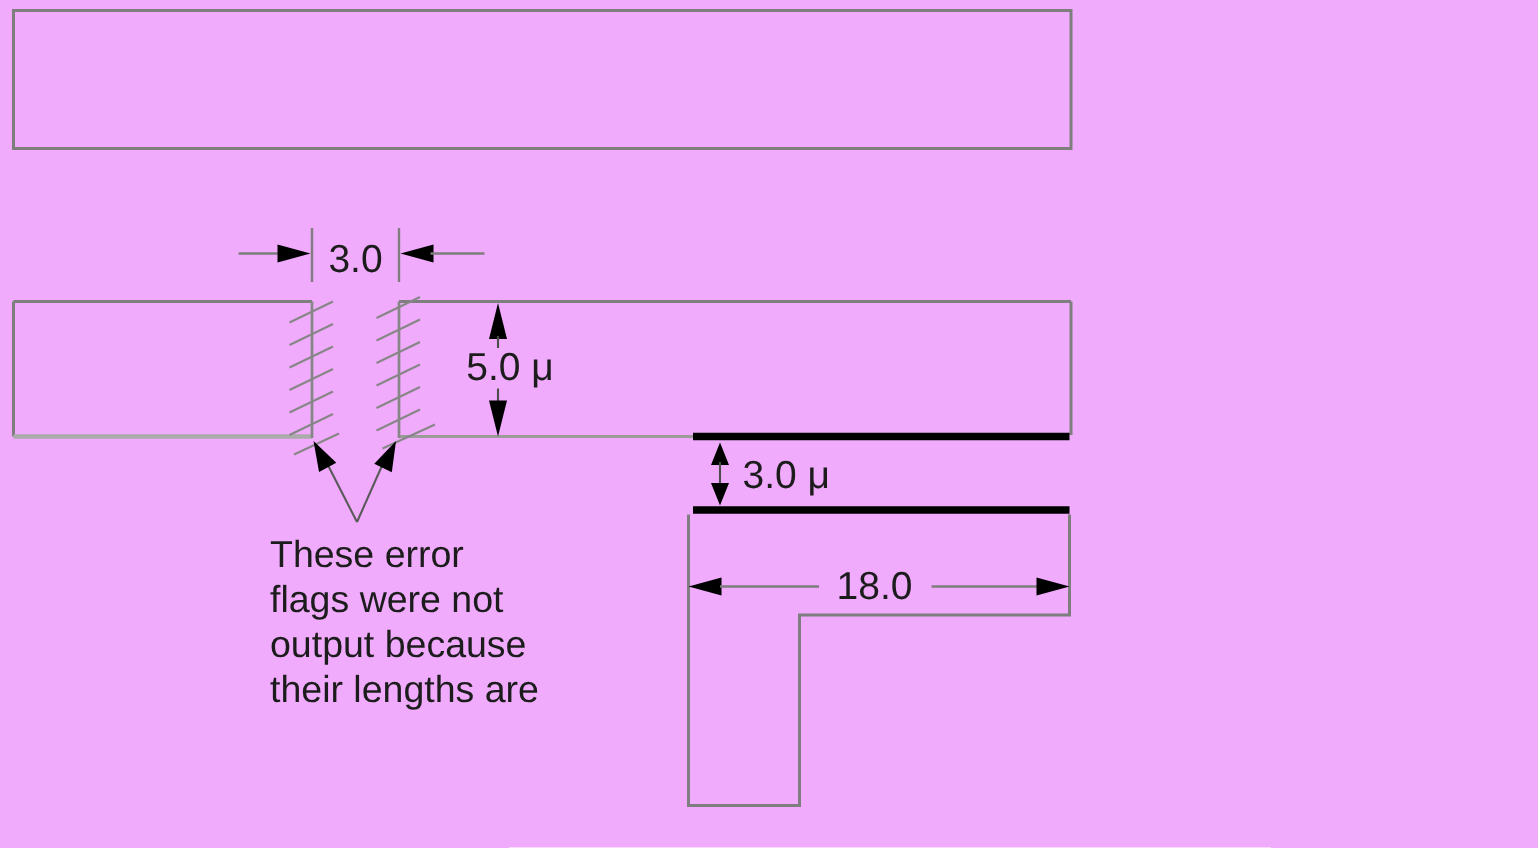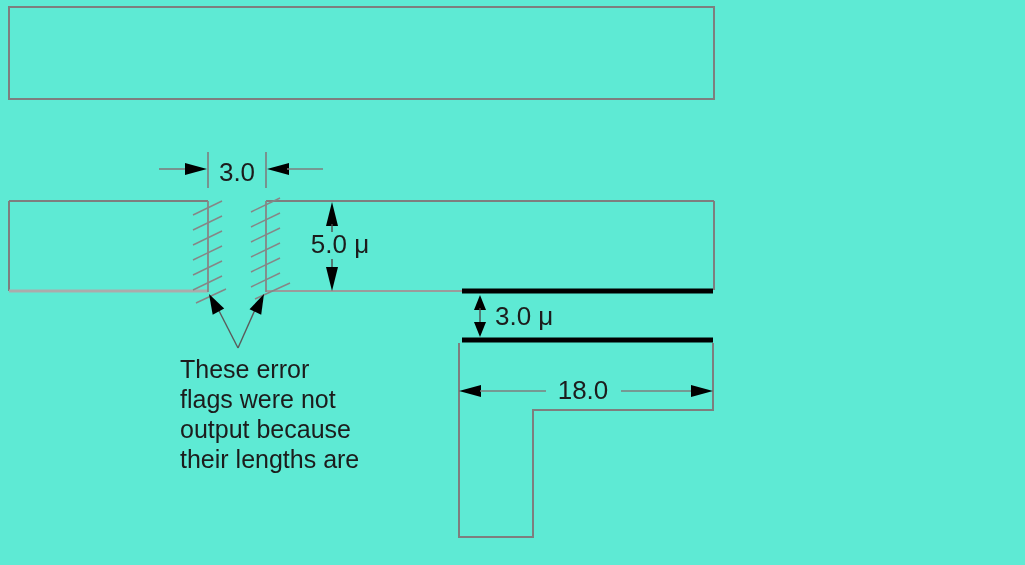--- a/index.html
+++ b/index.html
@@ -1,20 +1,20 @@
 <!DOCTYPE html>
 <html><head>
 <meta charset="utf-8">
 <style>
   html, body { margin: 0; padding: 0; background: #ffffff; }
   .canvas {
     position: relative;
     width: 1025px;
     height: 565px;
-    background: #5eead4;
+    background: #f0abfc;
     overflow: hidden;
   }
   svg { display: block; }
   text {
     font-family: "Liberation Sans", "DejaVu Sans", sans-serif;
     fill: #1c1c1c;
   }
   .dim-label { font-size: 26px; }
   .note-label { font-size: 25px; }
 </style>

